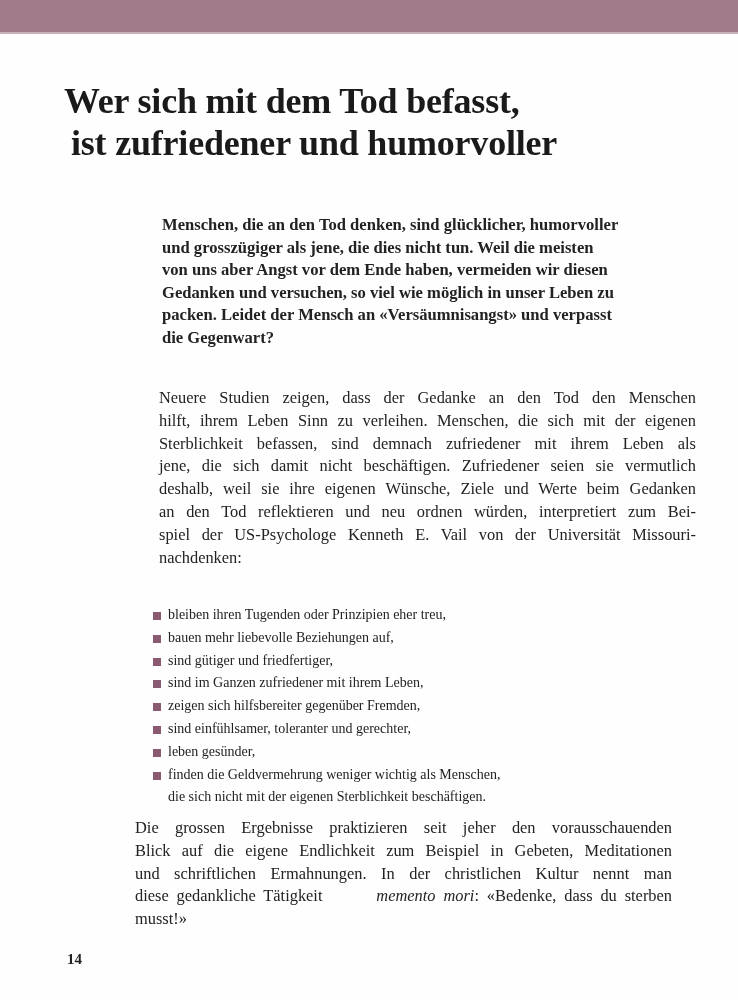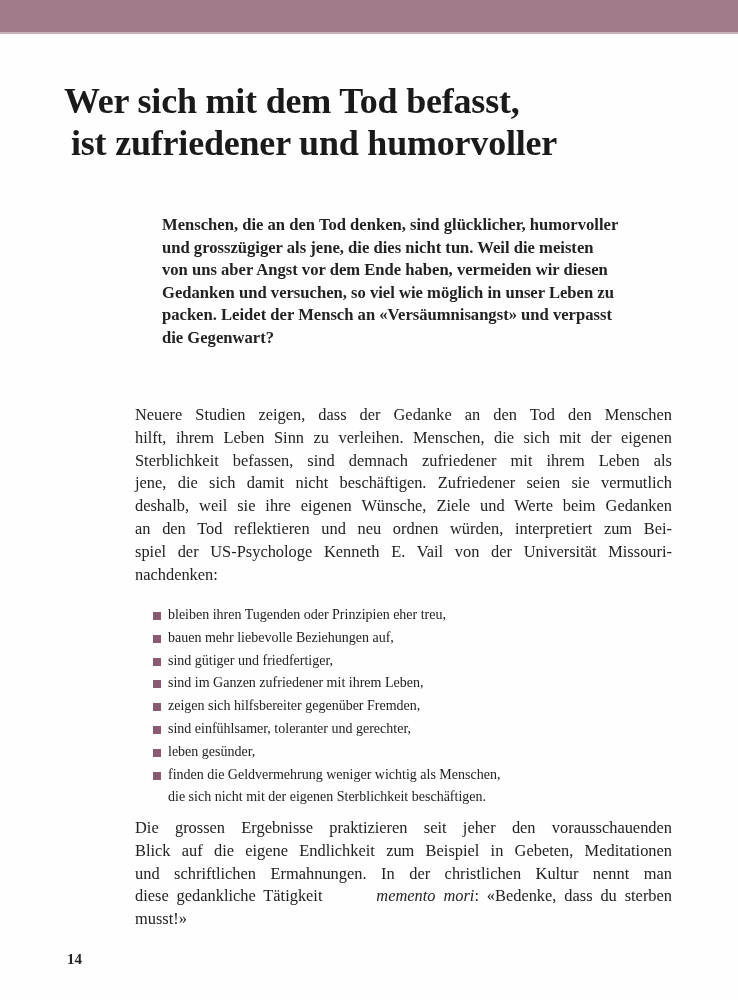--- a/index.html
+++ b/index.html
@@ -19,21 +19,21 @@
     position: absolute; left: 150px; top: 202px; width: 540px; margin: 12px;
     font-weight: bold; font-size: 16.6px; line-height: 22.6px; color: #222;
   }
   .lead span { display: block; white-space: nowrap; }
   .body-text {
     position: absolute; left: 135px; width: 537px; margin: 0;
     font-size: 16.4px; line-height: 22.8px; color: #222; text-align: justify;
   }
   .body-text span.line { display: block; white-space: nowrap; text-align: justify; text-align-last: justify; }
   .body-text span.line.last { text-align-last: left; }
-  #p1 { top: 404px; }
+  #p1 { top: 387px; margin-left: 24px; }
   #p2 { top: 817px; }
   .bullets { position: absolute; left: 135px; top: 588px; width: 540px; margin: 16px; padding: 0; list-style: none; font-size: 14px; line-height: 22.8px; color: #222; }
   .bullets li { position: relative; padding-left: 17px; white-space: nowrap; }
   .bullets li .bullet { position: absolute; left: 2px; top: 8px; width: 8px; height: 8px; background: #8a5a72; }
   .bullets li .cont { display: block; }
   .page-number { position: absolute; left: 67px; top: 951px; font-size: 15px; color: #222; font-weight: bold; }
   em { font-style: italic; margin-left: 46px; }
 </style>
 </head>
 <body>

